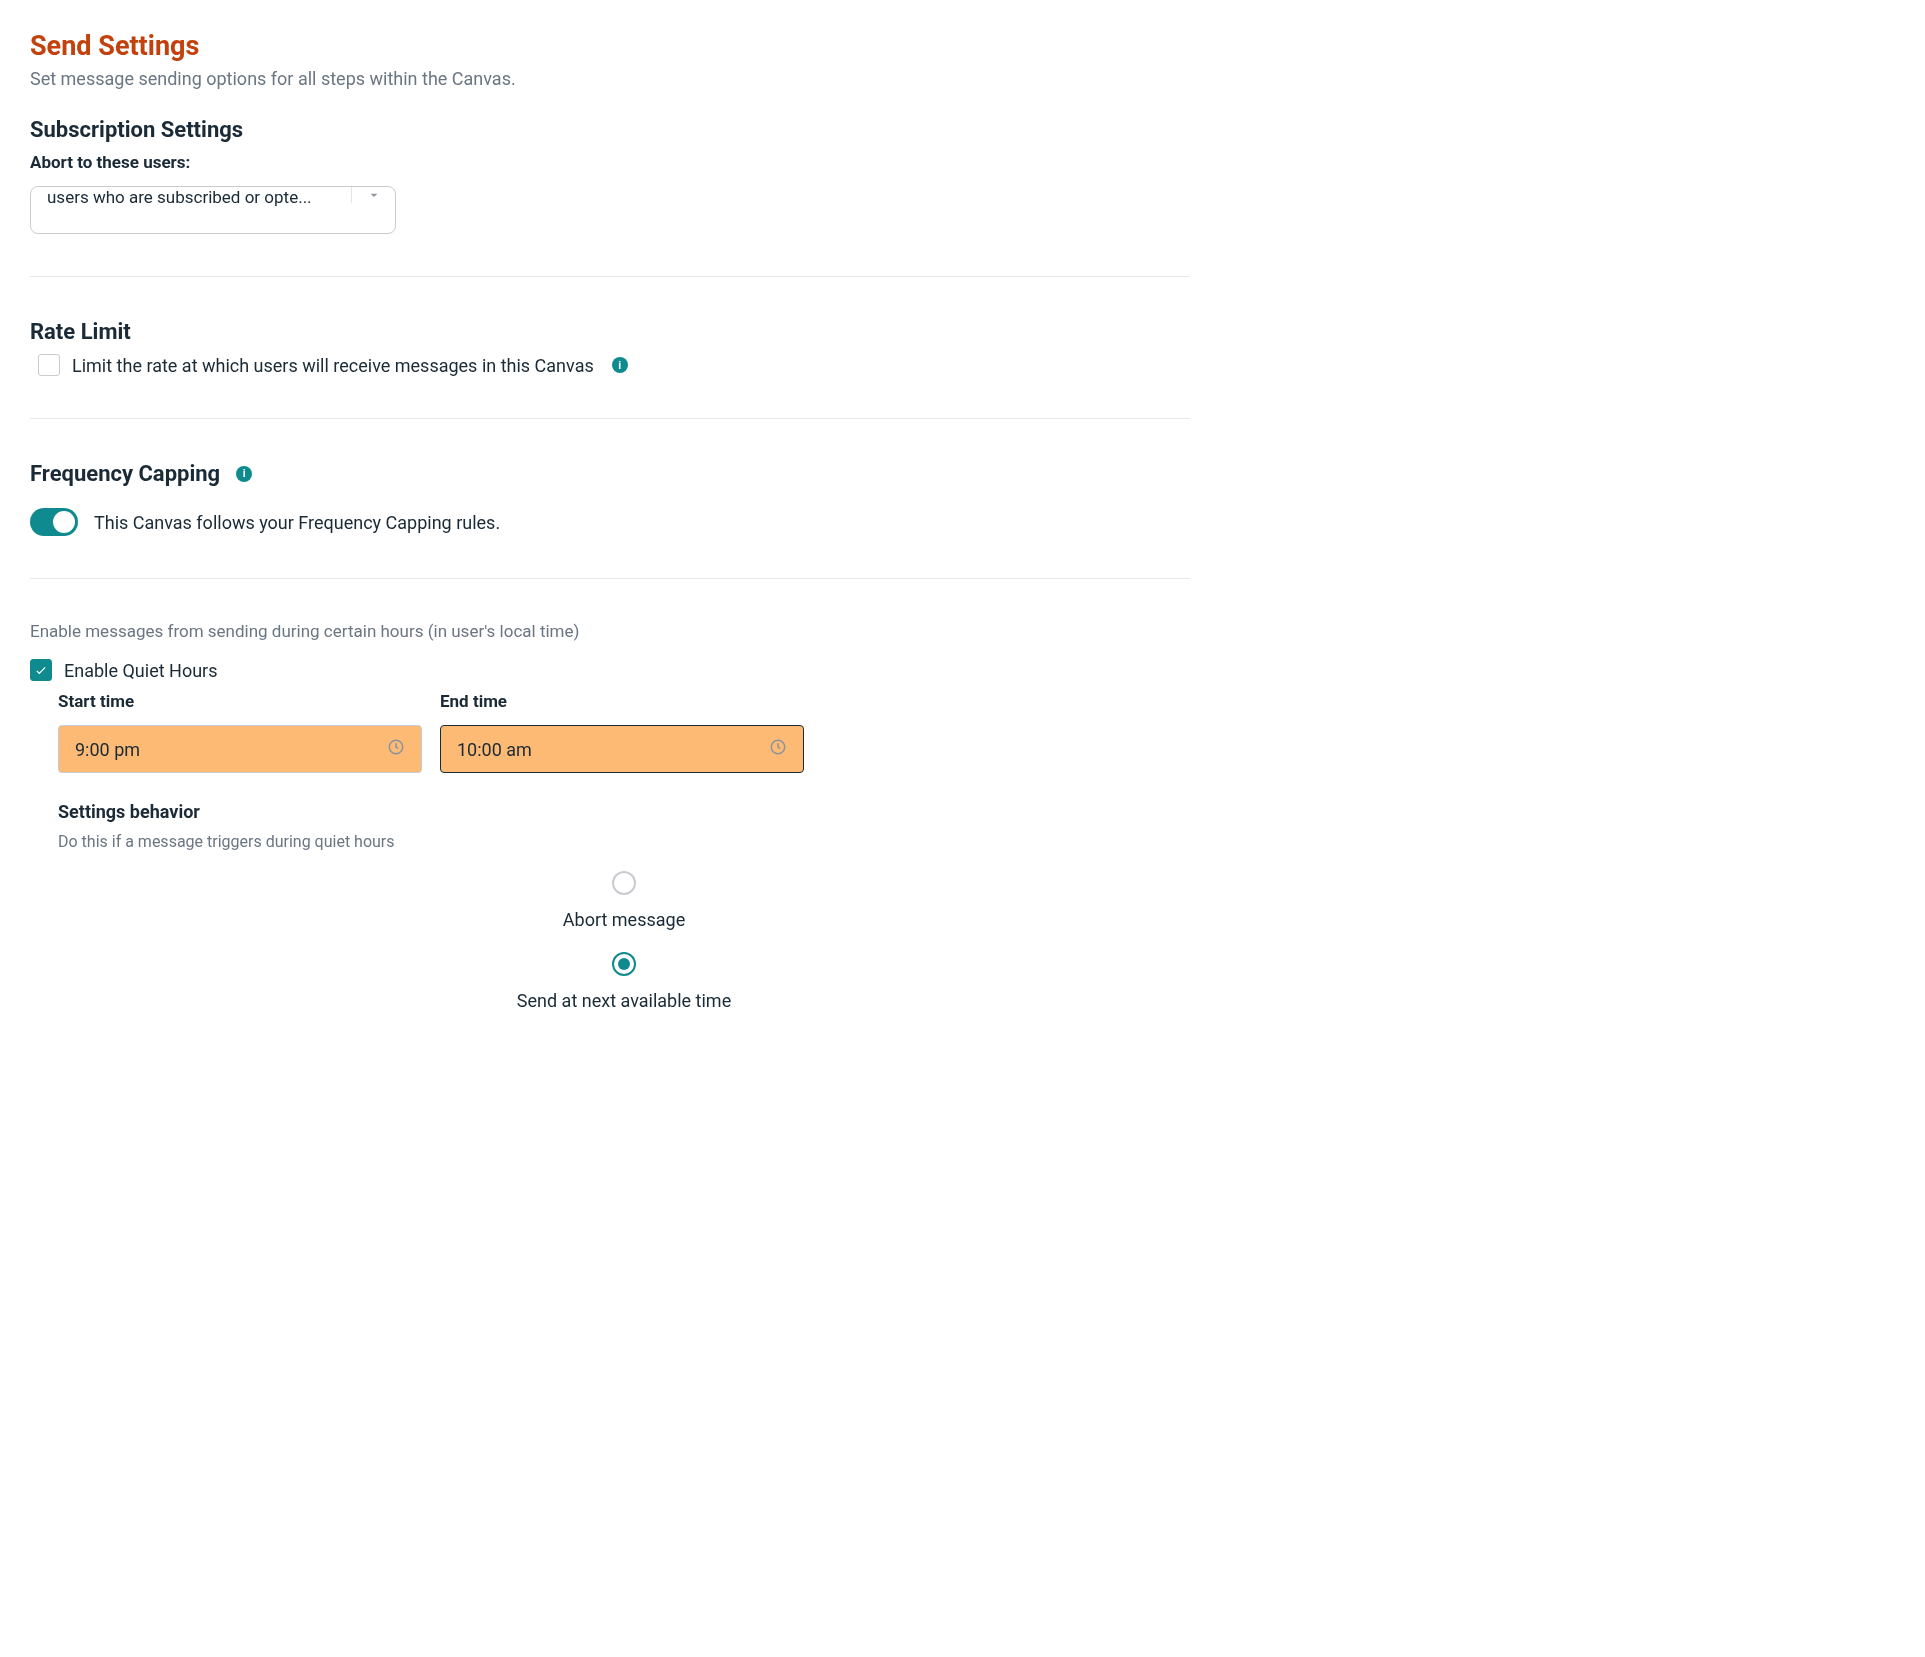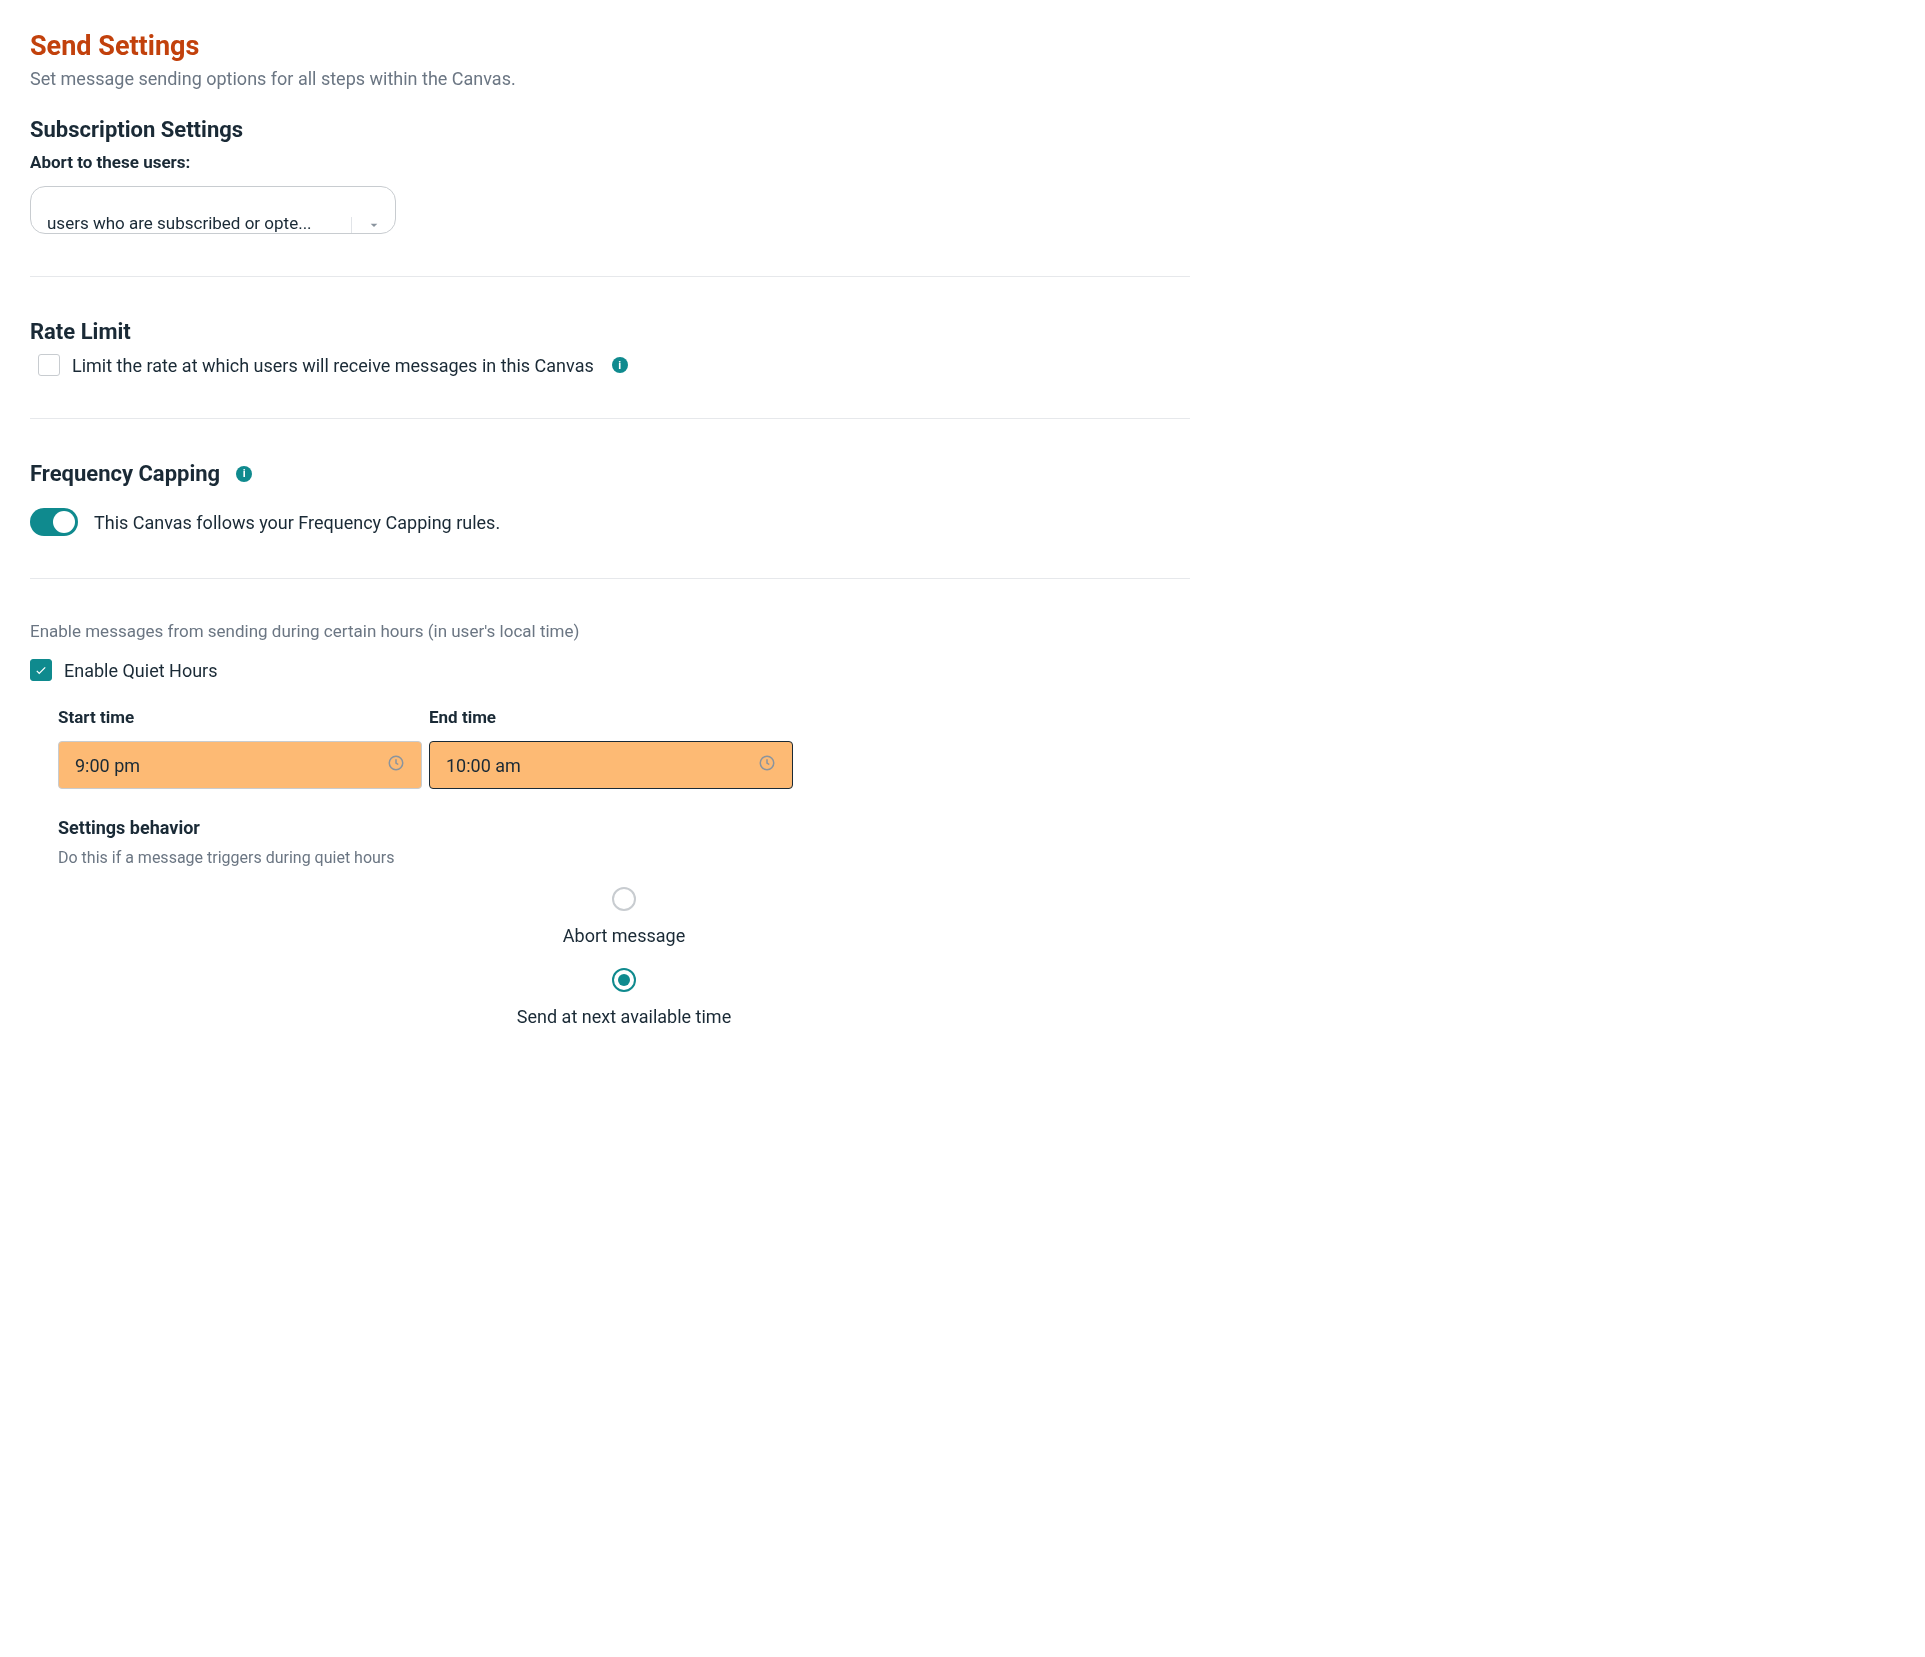--- a/index.html
+++ b/index.html
@@ -36,23 +36,23 @@
     }
     .field-label {
       font-size: 17px;
       font-weight: 700;
       color: #1a2a36;
       margin-bottom: 14px;
       display: block;
     }
     .select {
       display: inline-flex;
-      align-items: flex-end;
+      align-items: flex-start;
       border: 1px solid #c8ccd0;
-      border-radius: 15px;
+      border-radius: 8px;
       height: 48px;
       width: 366px;
       font-size: 17px;
       color: #1a2a36;
       cursor: pointer;
       background: #fff;
     }
     .select-value {
       flex: 1;
       display: flex;
@@ -162,22 +162,22 @@
       color: #1a2a36;
     }
     .section-desc {
       font-size: 17px;
       color: #6b7683;
       margin-top: 4px;
       margin-bottom: 18px;
     }
     .time-grid {
       display: flex;
-      gap: 7px;
-      margin-top: 26px;
+      gap: 18px;
+      margin-top: 10px;
       margin-left: 28px;
     }
     .time-col {
       width: 364px;
     }
     .time-input {
       display: flex;
       align-items: center;
       justify-content: space-between;
       border: 1px solid #c8ccd0;

